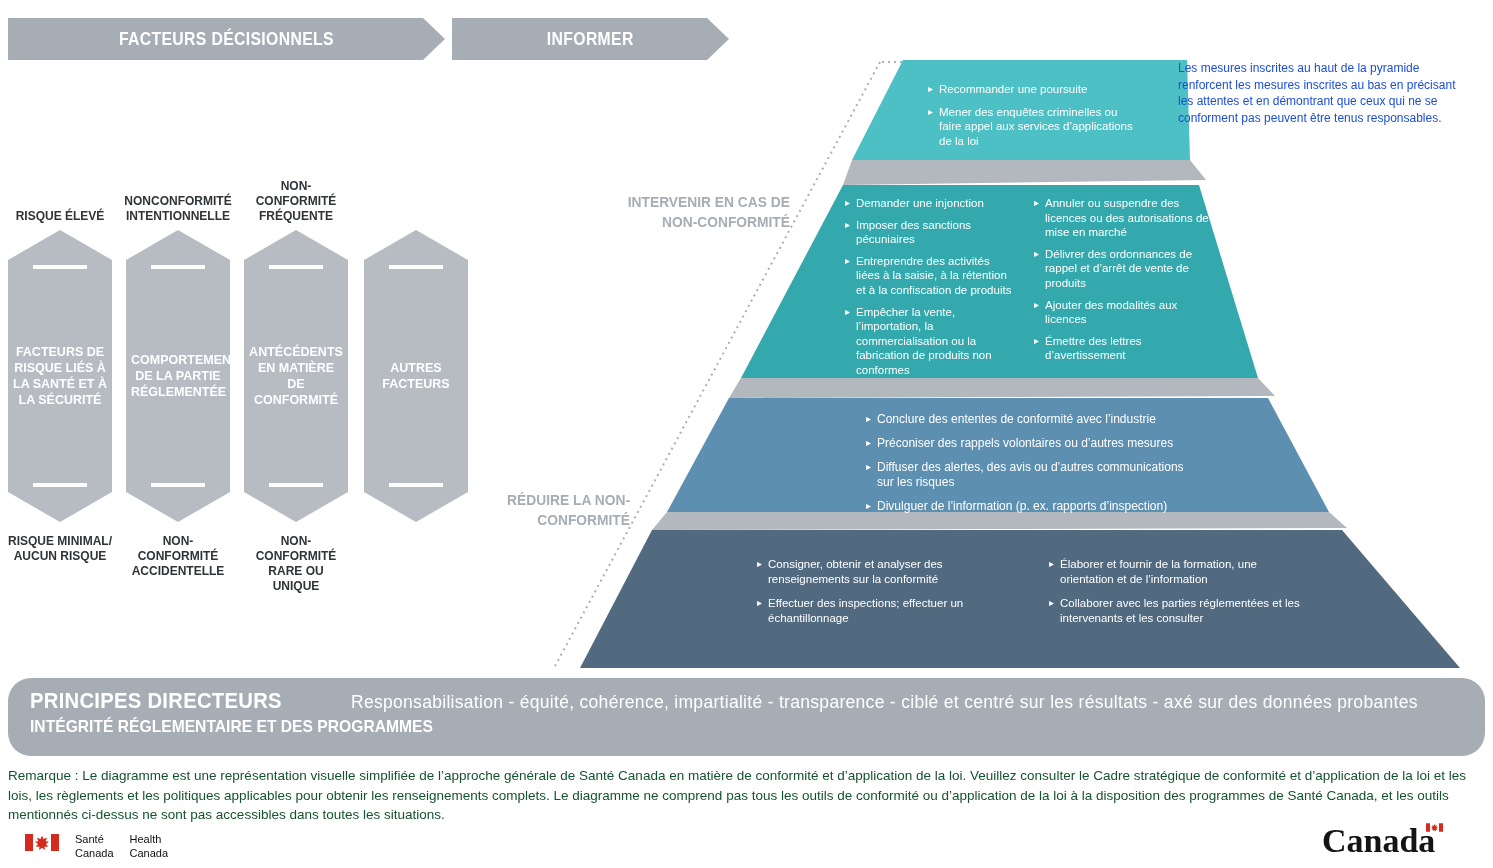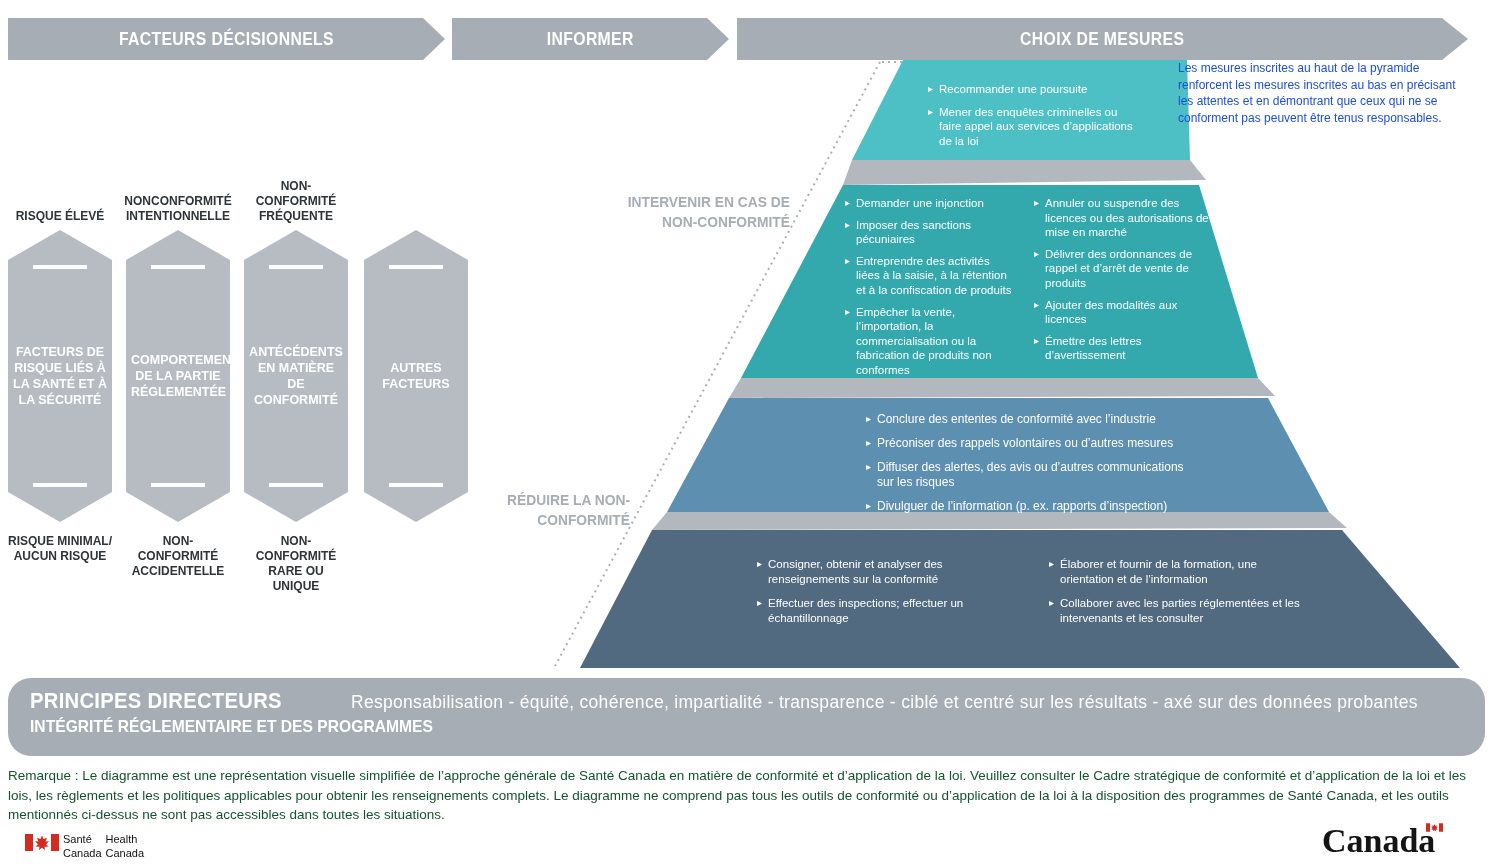--- a/index.html
+++ b/index.html
@@ -65,41 +65,38 @@
   .principles{position:absolute;left:8px;top:678px;width:1477px;height:78px;background:#a7adb4;
               color:#fff;box-sizing:border-box;padding:10px 20px 0 22px;border-radius:23px;}
   .prow1{display:flex;align-items:baseline;}
   .pheading{font-size:22px;font-weight:bold;letter-spacing:.3px;white-space:nowrap;}
   .pheading .cond,.psub .cond{display:inline-block;transform:scaleX(.92);transform-origin:left center;}
   .ptext{flex:1;text-align:center;font-size:17.5px;letter-spacing:.3px;}
   .psub{font-size:17px;font-weight:bold;margin-top:3px;}
 
   
   .note{position:absolute;left:8px;top:766px;width:1478px;font-size:13.5px;line-height:1.45;color:#14532d;}
-  .fedid{position:absolute;left:25px;top:833px;display:flex;gap:4px;align-items:flex-start;}
+  .fedid{position:absolute;left:25px;top:833px;display:flex;gap:16px;align-items:flex-start;}
   .flag-svg{width:34px;height:17px;margin-top:1px;}
   .fid-text{font-size:11px;line-height:1.25;color:#111;}
   .wordmark{position:absolute;left:1322px;top:824px;font-family:"Liberation Serif",serif;
             font-weight:bold;font-size:34px;color:#141414;line-height:1;}
   .wordmark .wm-wrap{position:relative;display:inline-block;}
   .wm-flag{position:absolute;top:-1px;right:-8px;width:17px;height:9px;}
 </style>
 </head>
 <body>
 
 <div class="stage">
 
   <div class="banner banner1">
     <span class="cond">FACTEURS DÉCISIONNELS</span>
   </div>
   <div class="banner banner2">
     <span class="cond">INFORMER</span>
-  </div>
-  <div class="banner banner3">
-    <span class="cond">CHOIX DE MESURES</span>
   </div>
 
 
   <div class="fcol" style="left:8px">
     <div class="fcol-top">RISQUE ÉLEVÉ</div>
     <div class="fcol-arrow">
       <div class="ahead up"></div>
       <div class="abody">
         <span class="dash t"></span>
         <span class="dash b"></span>

